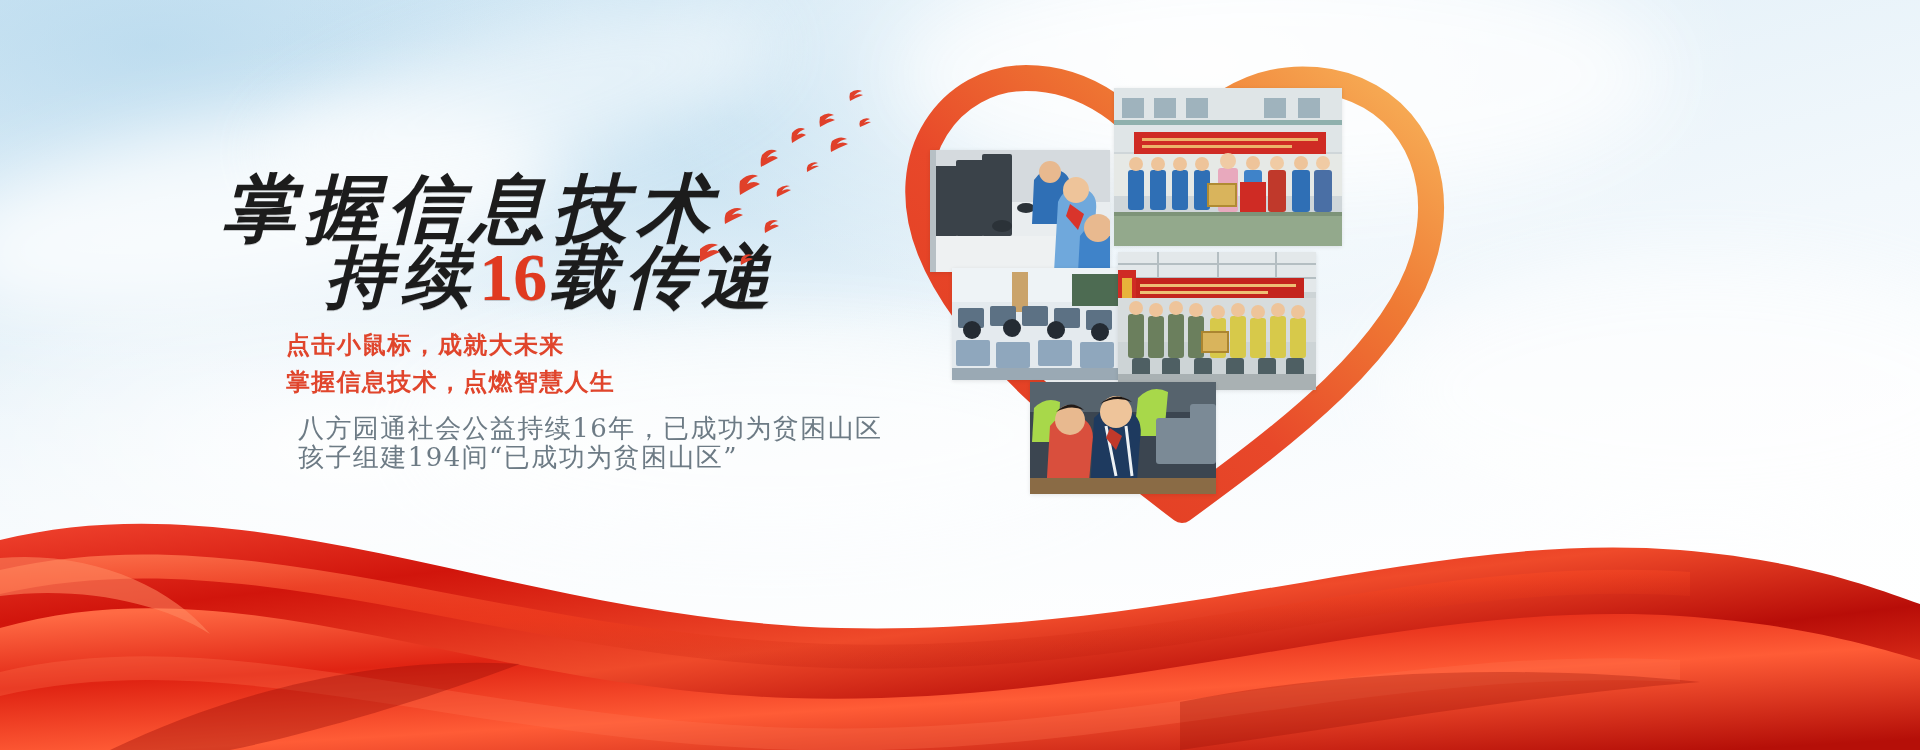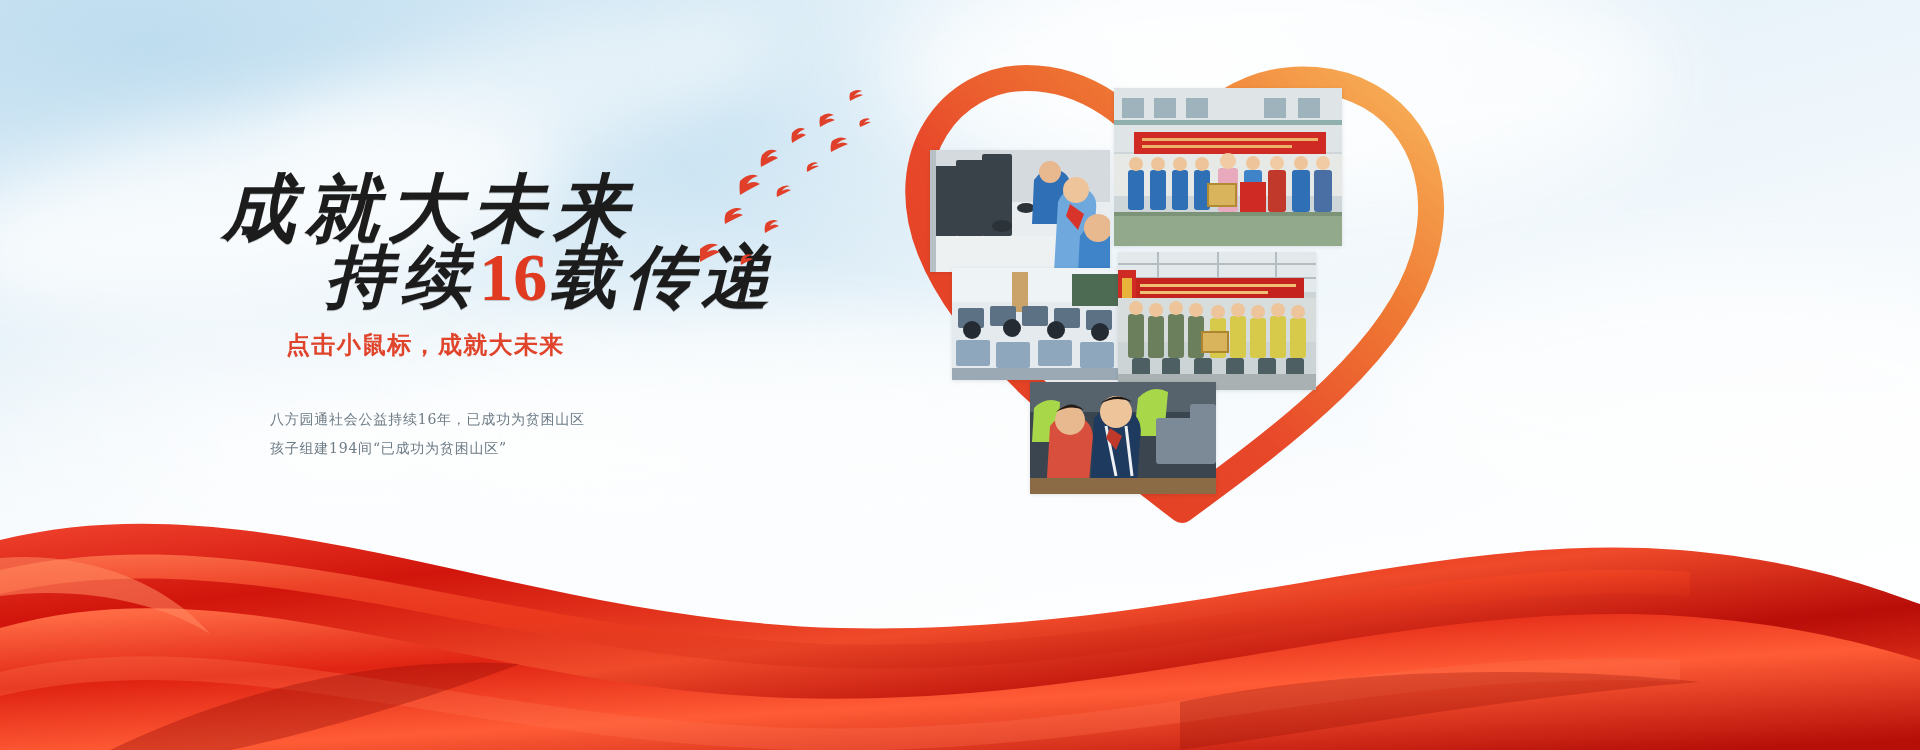--- a/index.html
+++ b/index.html
@@ -62,23 +62,23 @@
   .sub {
     position:absolute; left:286px;
     font-family:"Liberation Sans", sans-serif;
     color:#e0452c; font-weight:700; font-size:24px;
     letter-spacing:.055em; white-space:nowrap;
   }
   #s1 { top:329px; }
   #s2 { top:366px; }
 
   .body-line {
-    position:absolute; left:270px;
+    position:absolute; left:298px;
     font-family:"DejaVu Serif", serif;
-    color:#6d7b85; font-size:14px; letter-spacing:.055em;
+    color:#6d7b85; font-size:26px; letter-spacing:.055em;
     white-space:nowrap;
   }
   #b1 { top:411px; }
   #b2 { top:440px; }
 
   
   #art { position:absolute; left:830px; top:40px; width:700px; height:480px; }
   #art svg { position:absolute; left:0; top:0; }
 
   .photo {
@@ -125,25 +125,26 @@
 
   <div class="cloud c1"></div>
   <div class="cloud c2"></div>
   <div class="cloud c3"></div>
   <div class="cloud c4"></div>
   <div class="cloud c5"></div>
   <div class="haze"></div>
 
   <div id="copy">
 
-    <div id="h1" class="headline">成就大未来</div>
+    <div id="h1" class="headline">掌握信息技术</div>
 
     <div id="h2" class="headline"><span>持续</span><span class="num">16</span><span>载传递</span></div>
 
     <div id="s1" class="sub">点击小鼠标，成就大未来</div>
+    <div id="s2" class="sub">掌握信息技术，点燃智慧人生</div>
 
     <div id="b1" class="body-line">八方园通社会公益持续16年，已成功为贫困山区</div>
     <div id="b2" class="body-line">孩子组建194间“已成功为贫困山区”</div>
   </div>
 
   <div id="birds">
     <svg width="200" height="205" viewBox="0 0 200 205">
       <g fill="#e0402a">
         <path d="M150 8 q6-5 12-2 q-5 1-8 5 q4-3 9-1 q-8 3-13 6 q-1-5 0-8z"></path>
         <path d="M120 32 q7-6 14-2 q-6 1-9 5 q5-3 10 0 q-9 3-15 7 q-1-6 0-10z"></path>

